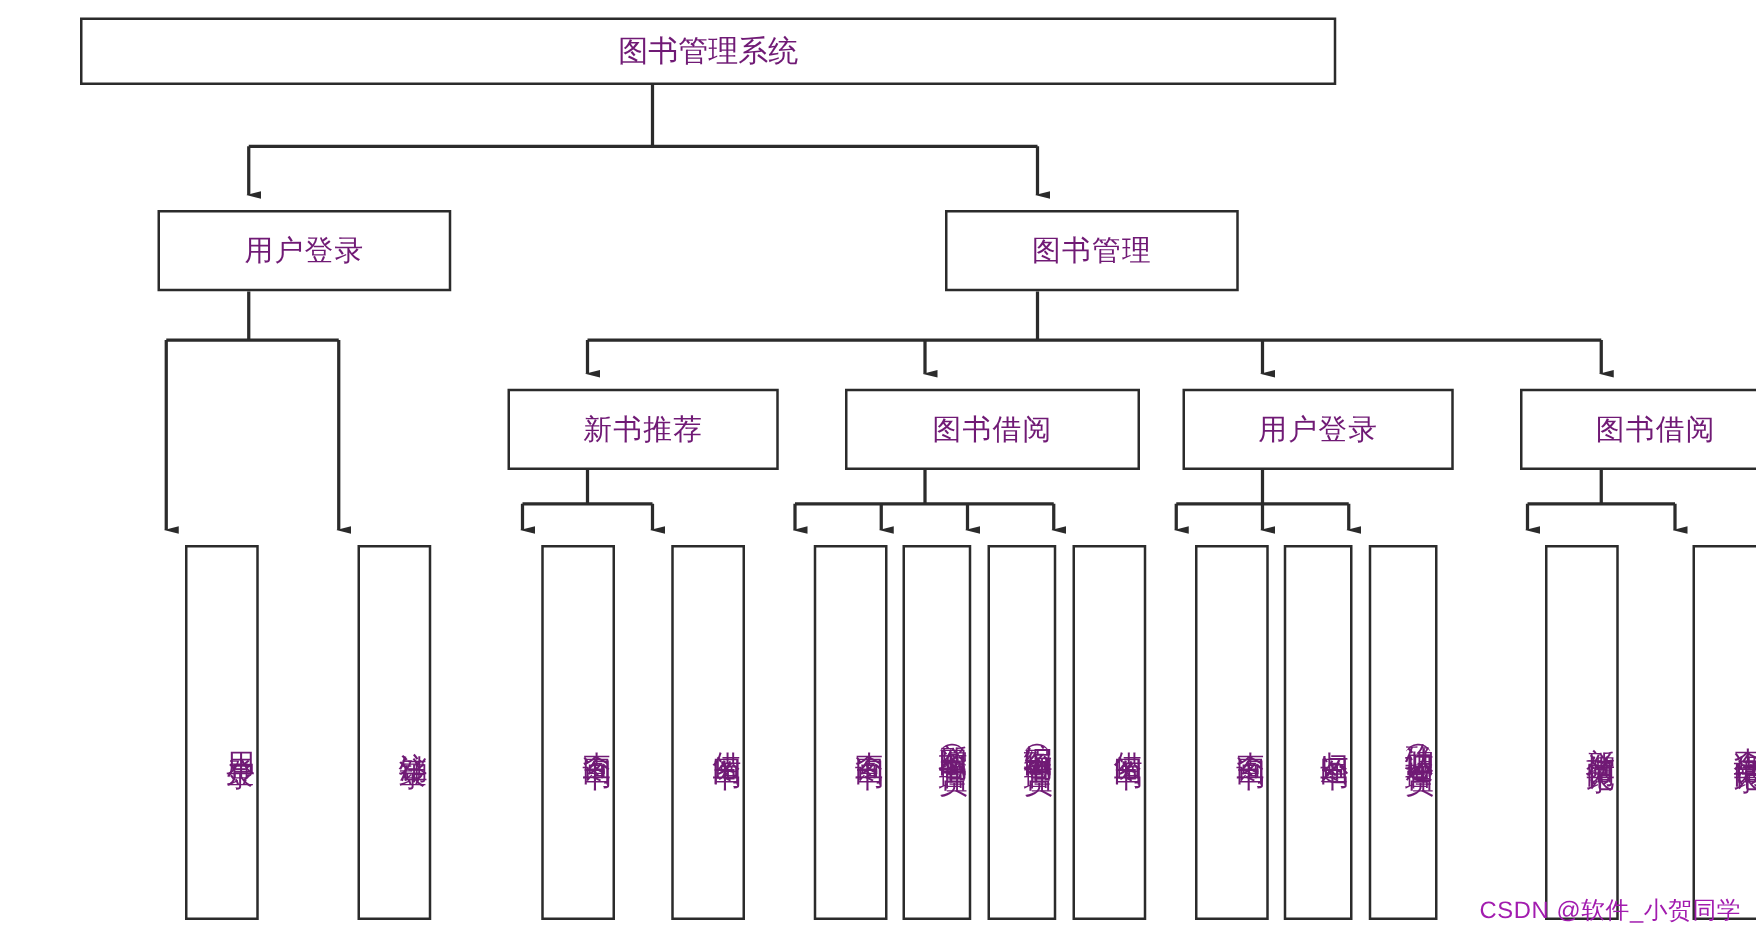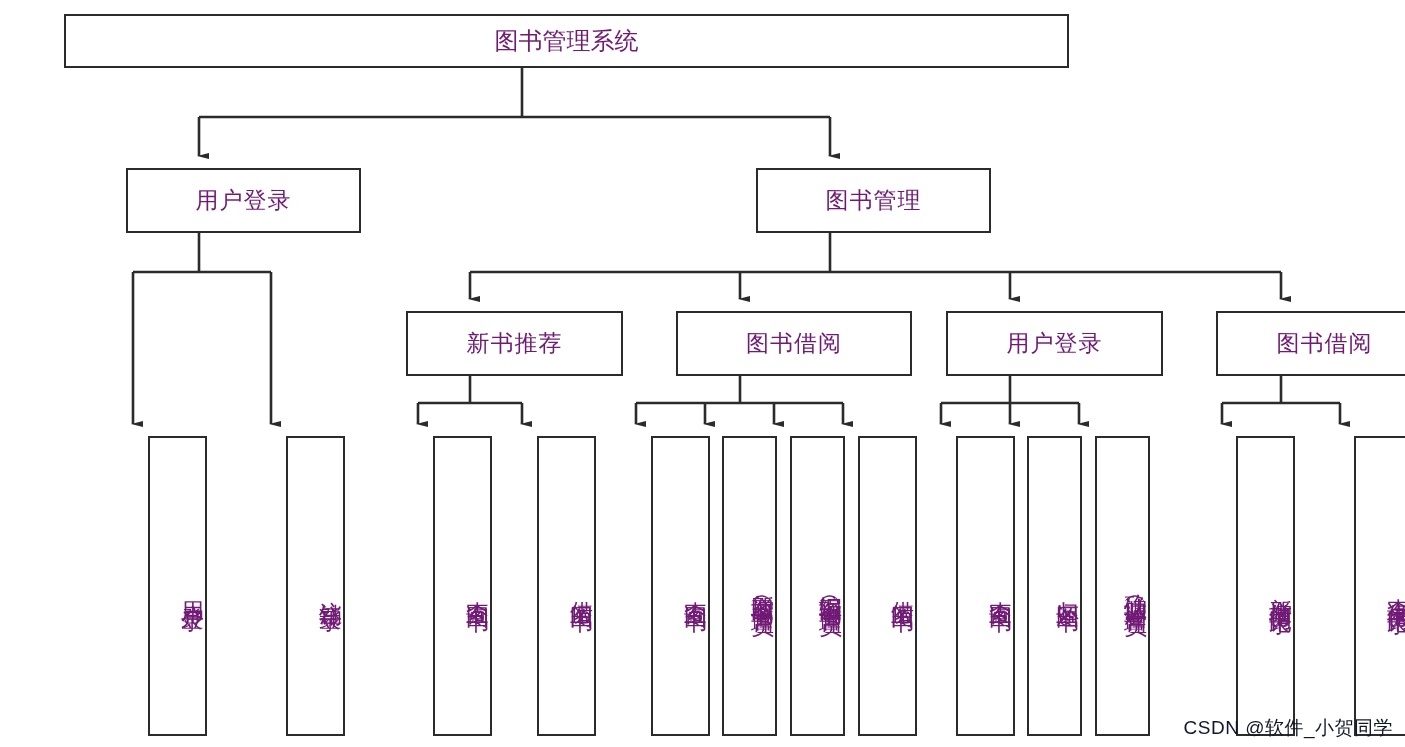--- a/index.html
+++ b/index.html
@@ -57,21 +57,21 @@
     writing-mode: vertical-rl;
     text-orientation: upright;
     letter-spacing: 3px;
     display: block;
   }
   #watermark {
     position: absolute;
     right: 12px;
     bottom: 6px;
     font-size: 19px;
-    color: #0f172a;
+    color: #a21caf;
     letter-spacing: 0.5px;
     white-space: nowrap;
     user-select: none;
   }
 </style>
 </head>
 <body>
 
 <div id="canvas">
 

